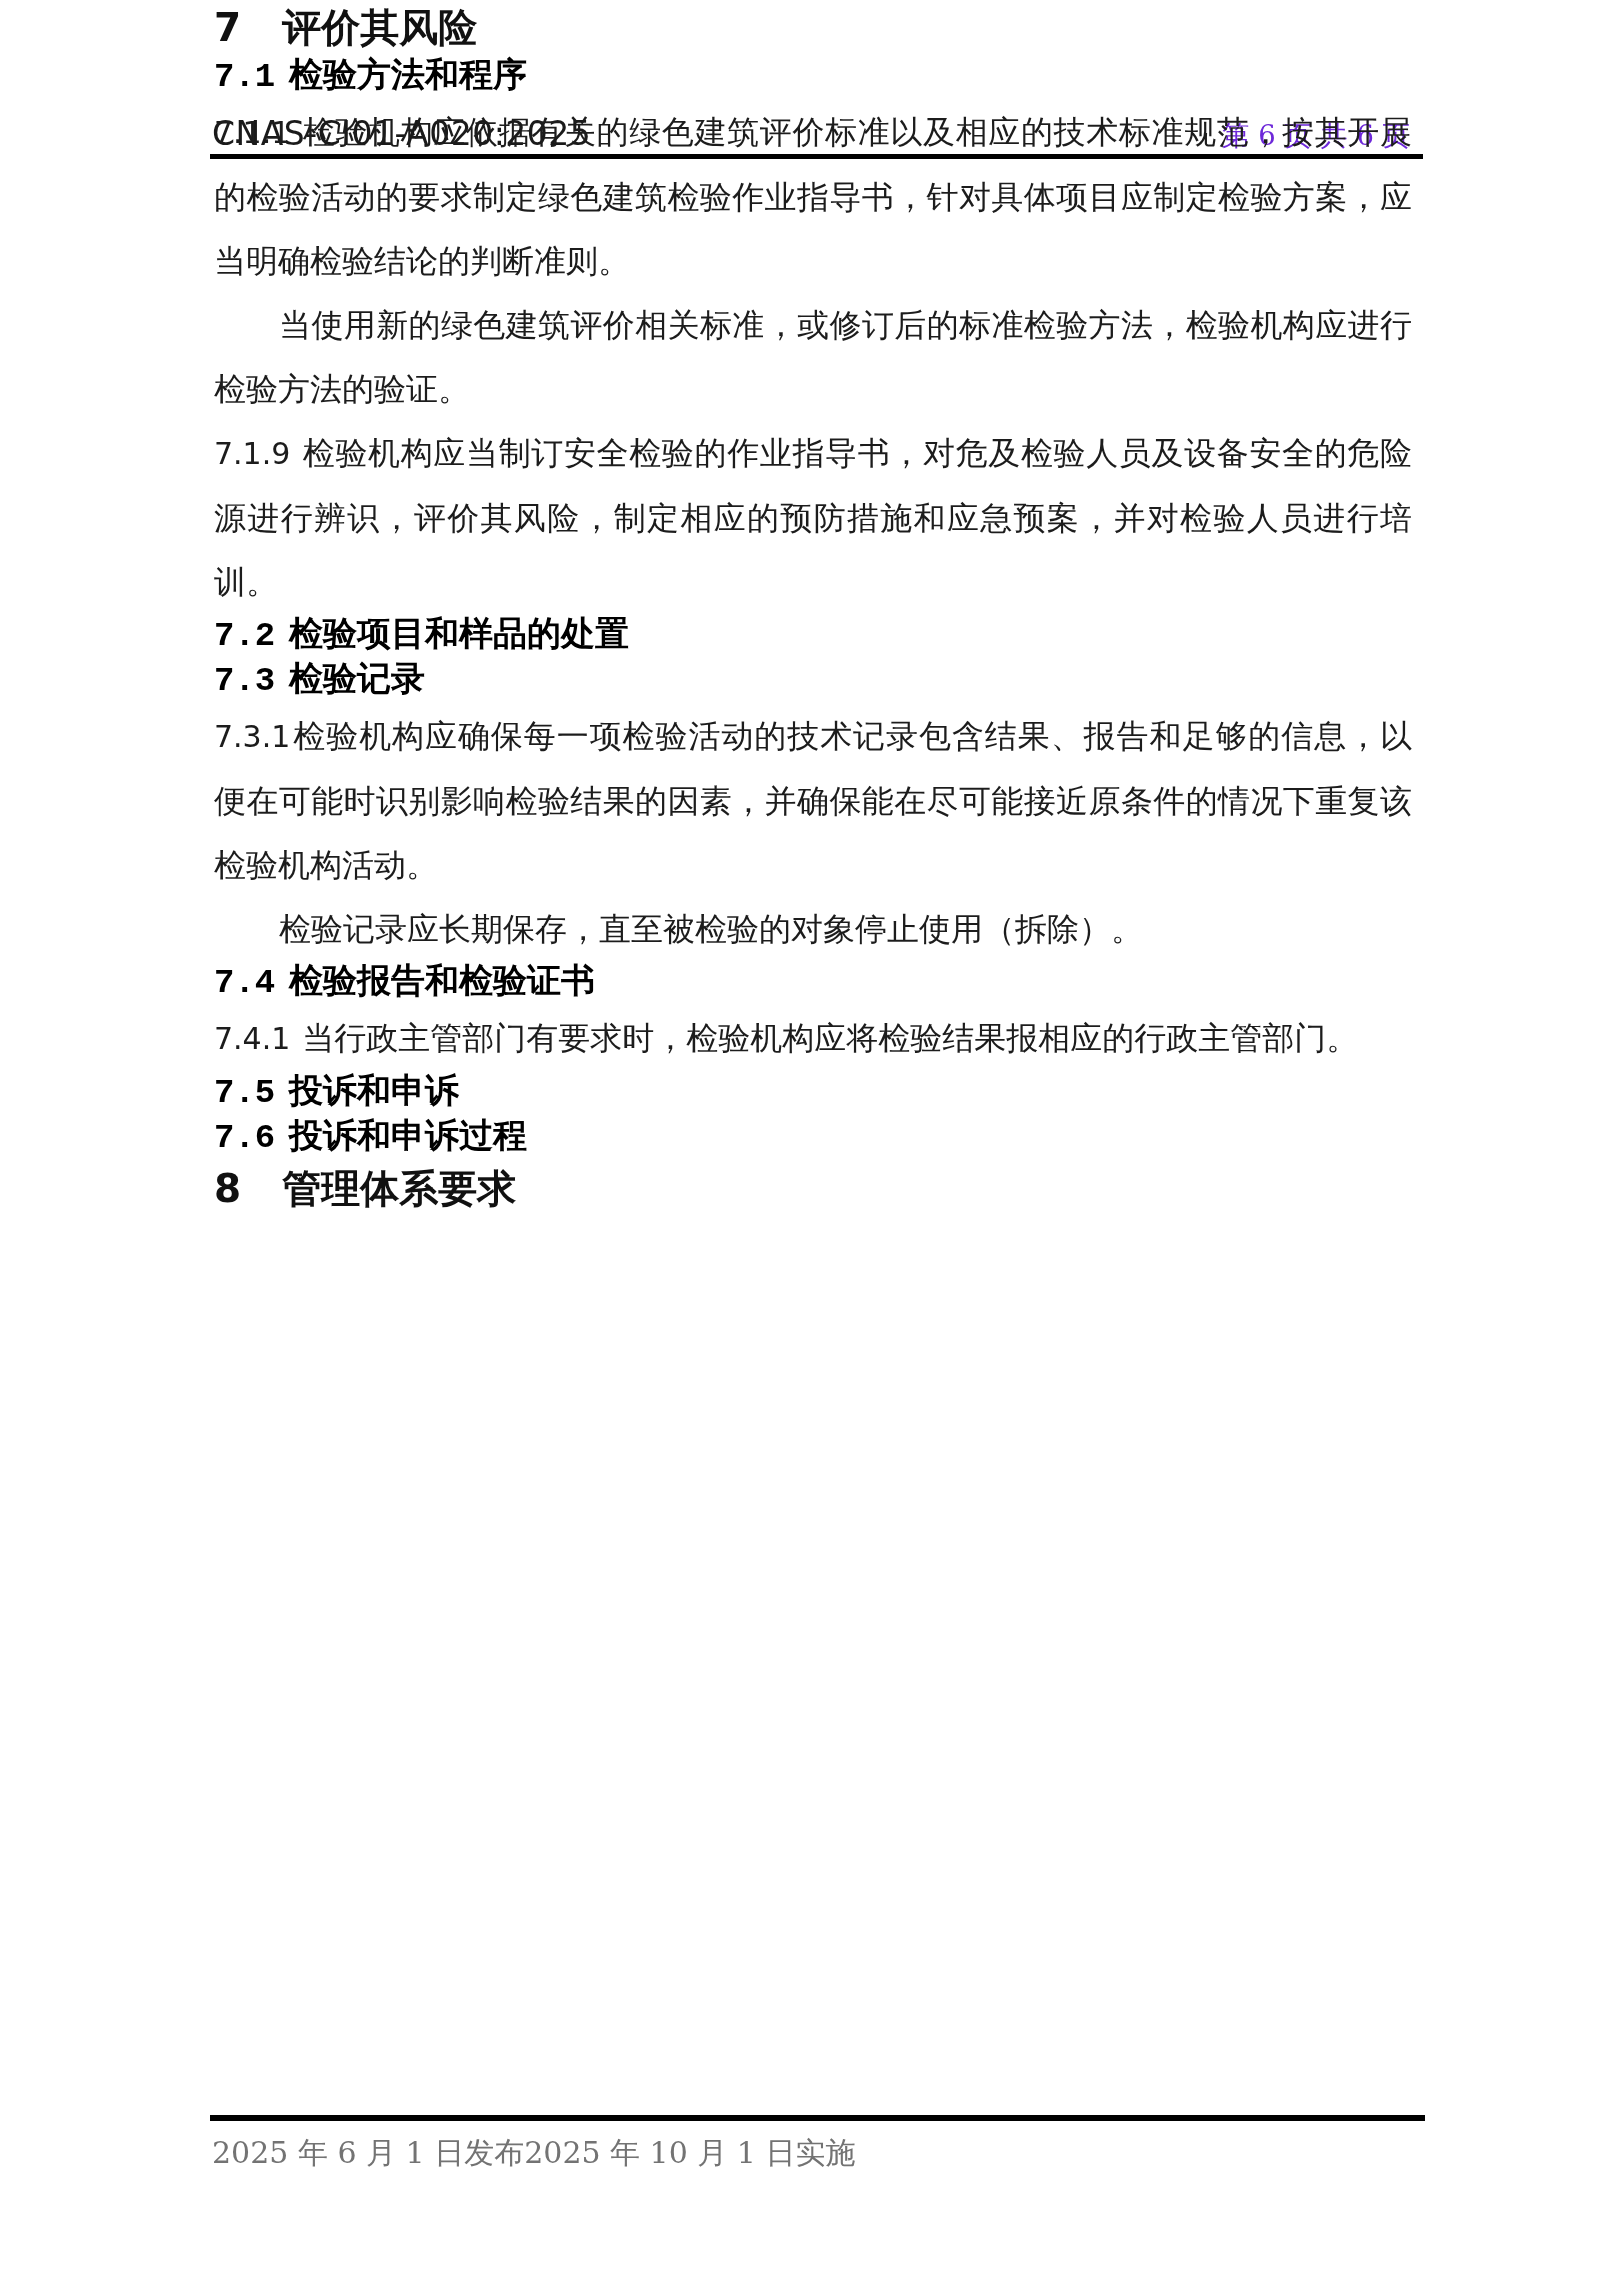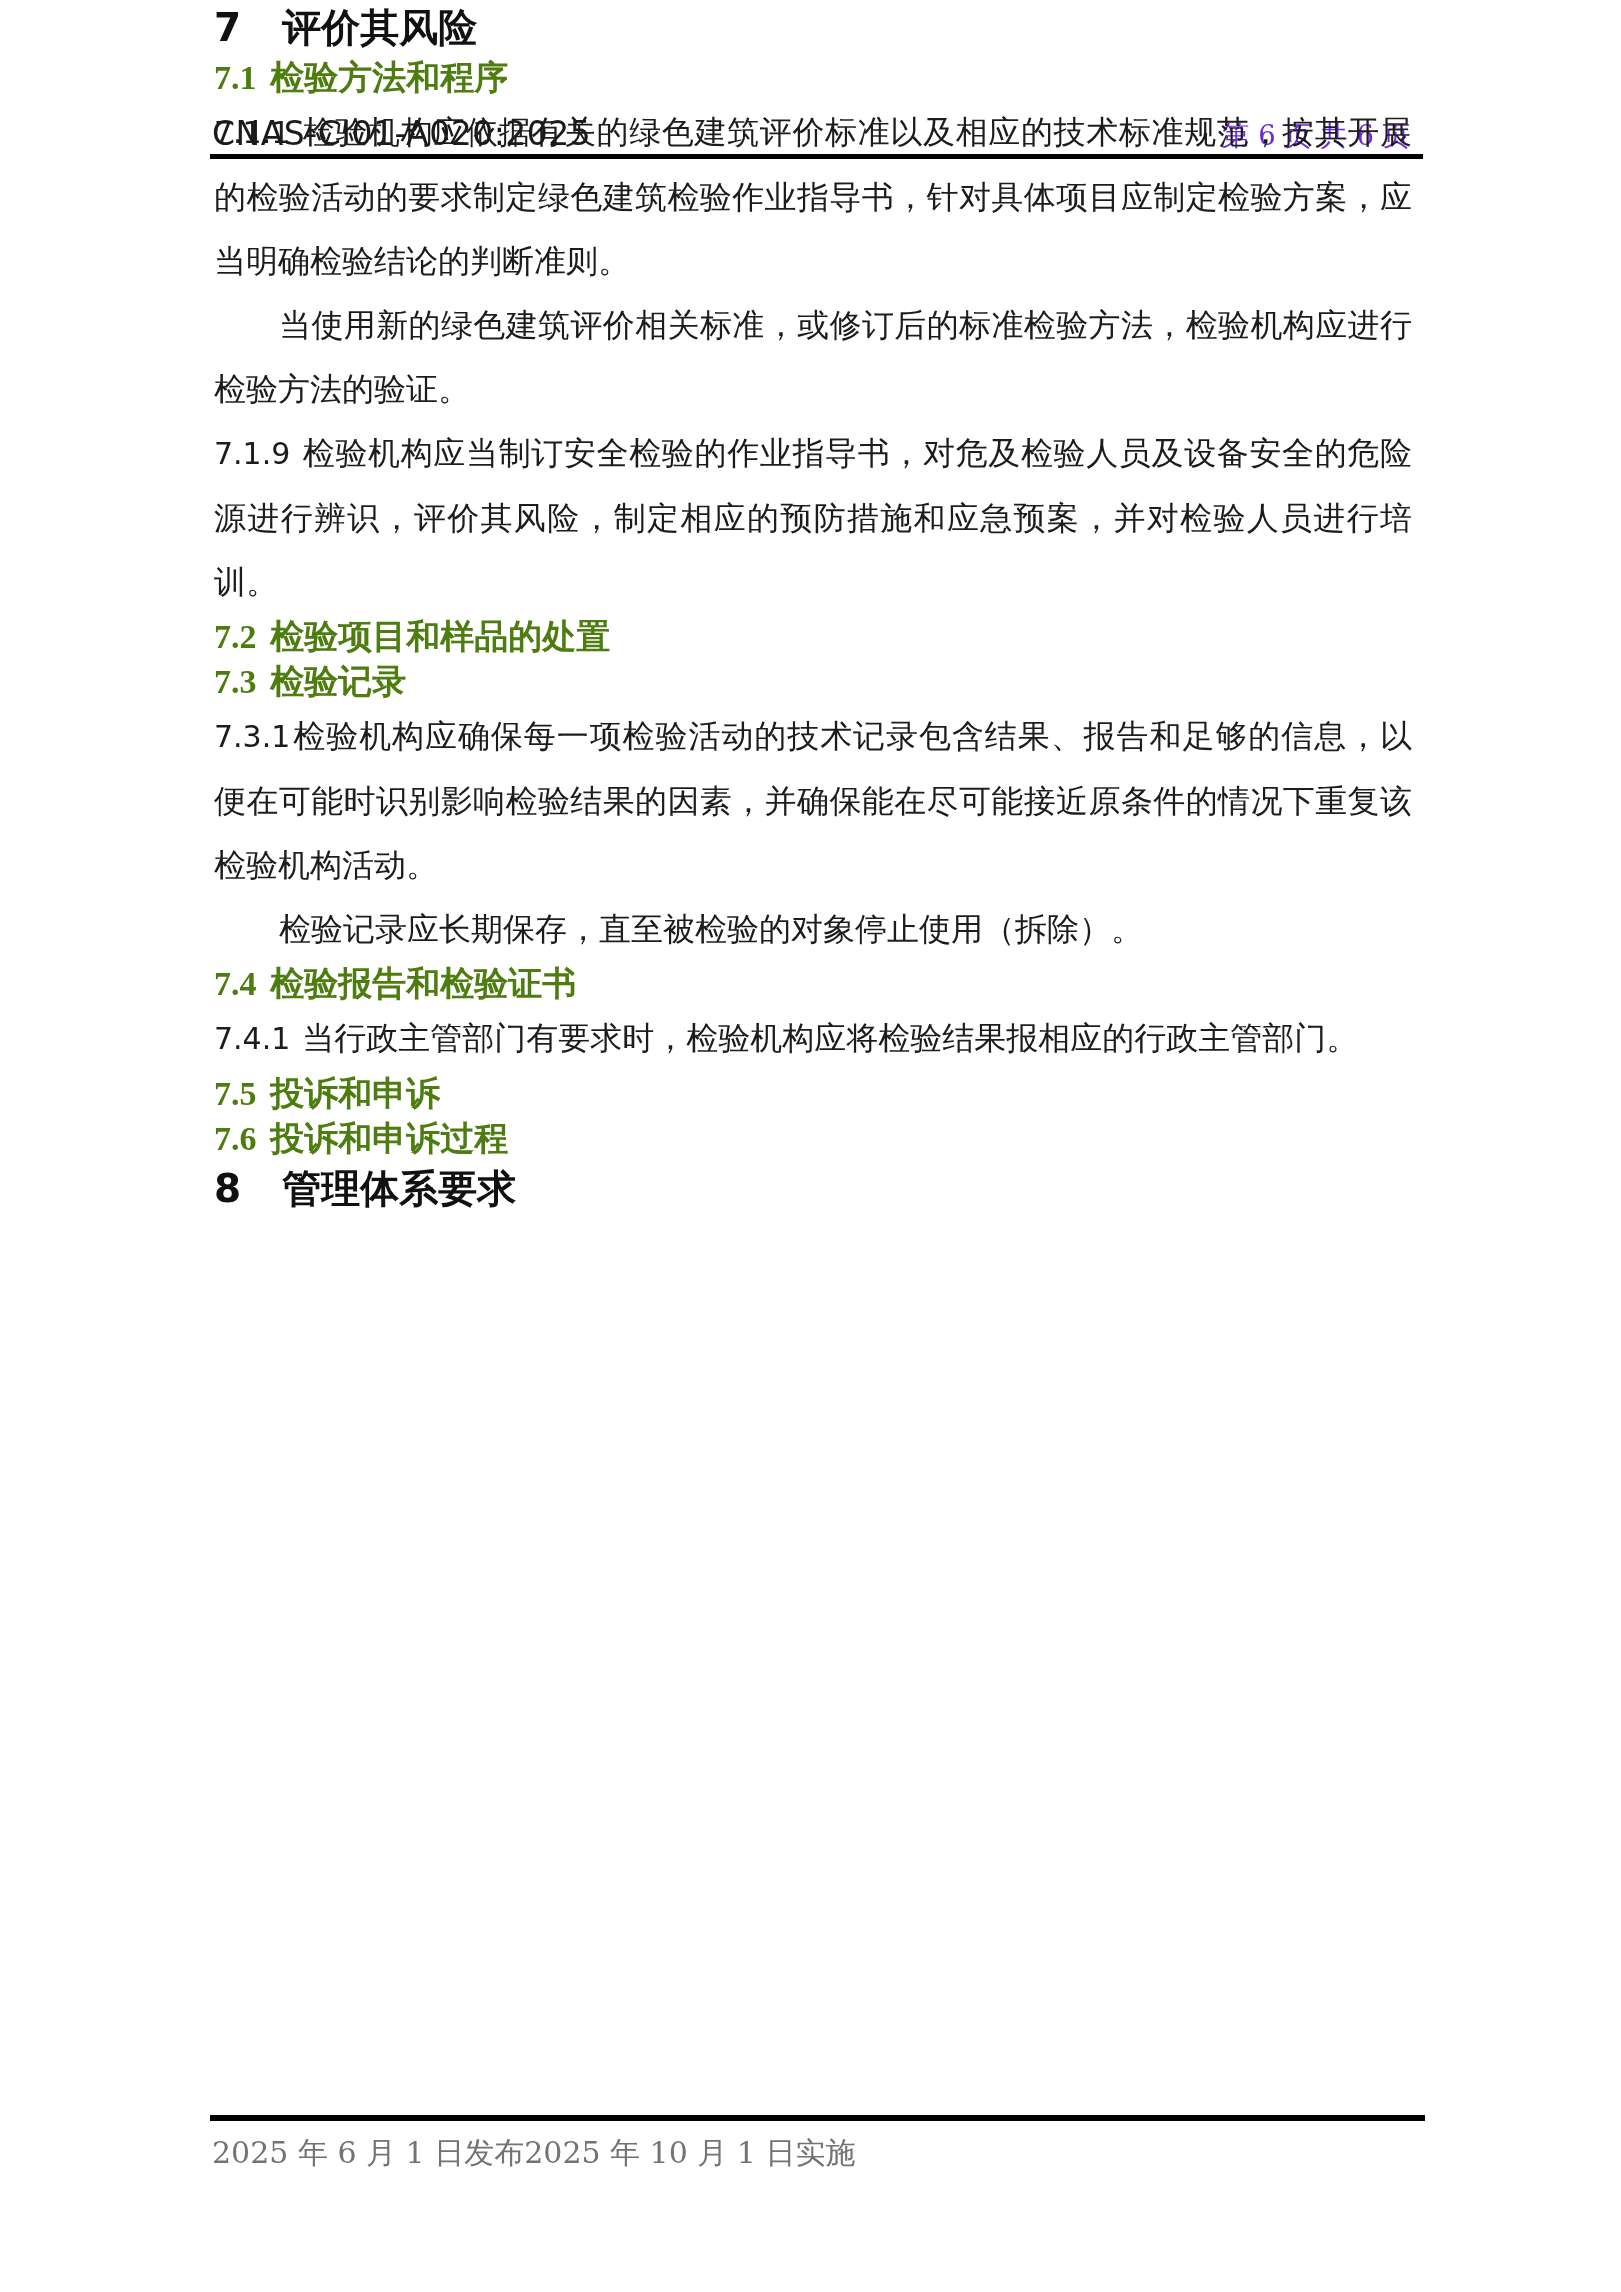--- a/index.html
+++ b/index.html
@@ -25,22 +25,22 @@
     height:4.9px; background:#000;
   }
   
   .content { position:absolute; left:214px; width:1198px; top:0; }
   h1.sec {
     margin:0; font-family:"DejaVu Sans","Liberation Sans",sans-serif;
     font-weight:bold; font-size:39px; line-height:55px; color:#111;
   }
   h1.sec .num { margin-right:41px; }
   h2.sec {
-    margin:0; font-family:Liberation Serif, serif;
-    font-weight:bold; font-size:34px; line-height:45px; color:#4d7c0f;
+    margin:0; font-family:Liberation Mono, monospace;
+    font-weight:bold; font-size:34px; line-height:45px; color:#000000;
   }
   h2.sec .num { margin-right:13.7px; }
   p.body-p {
     margin:0; font-size:32px; line-height:64px;
     text-align:justify; color:#1c1c1c;
   }
   p.body-p .p-num {
     font-family:"DejaVu Sans","Liberation Sans",sans-serif;
     font-size:30px; margin-right:11.8px;
   }

